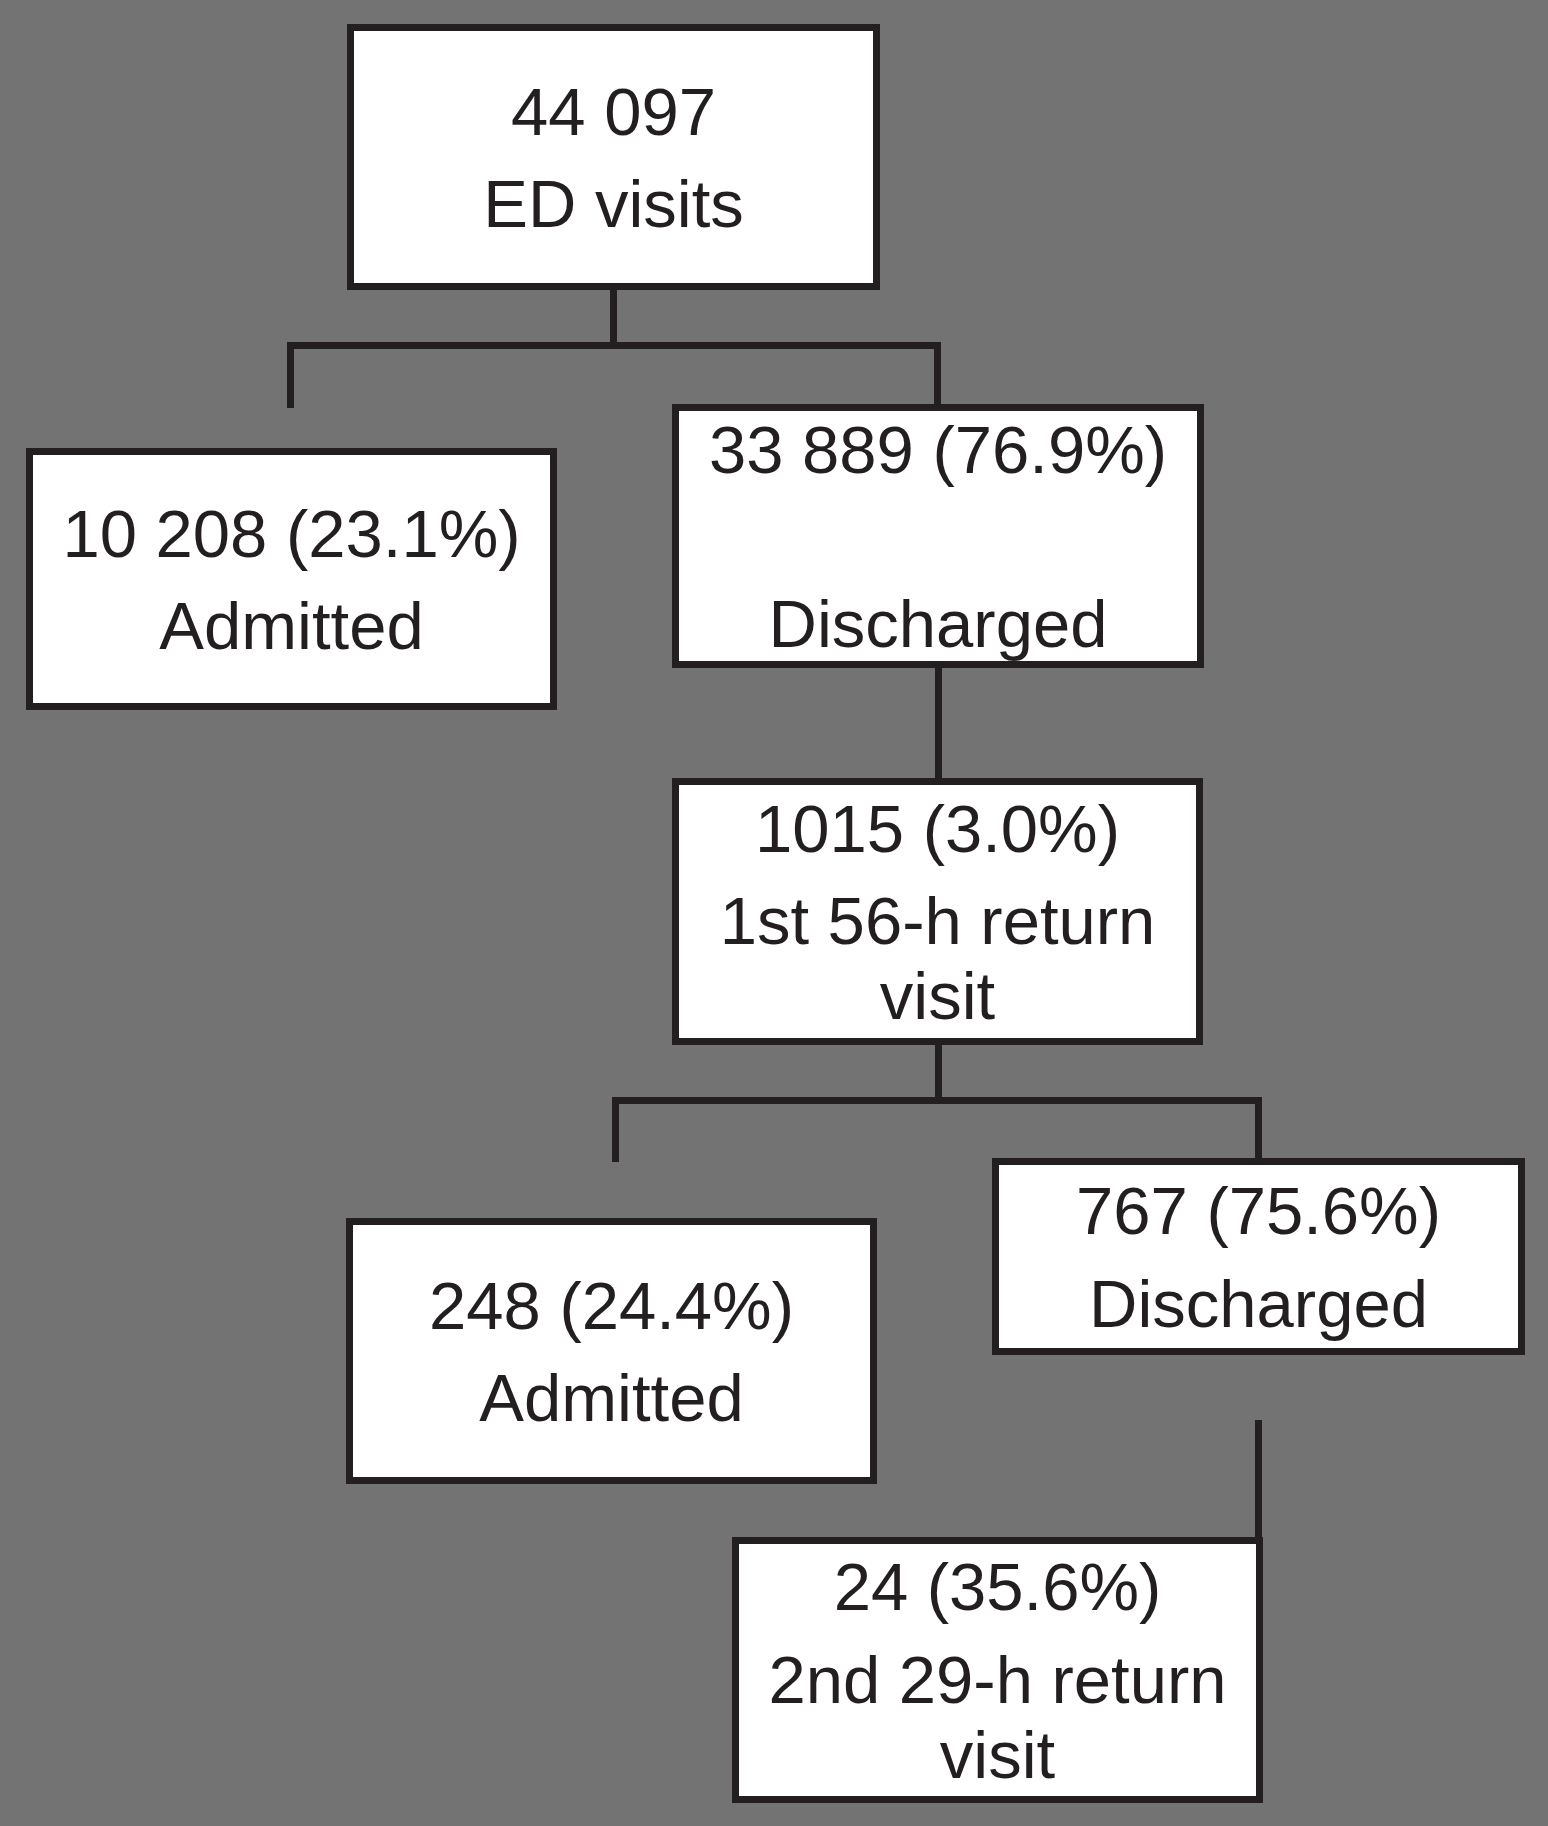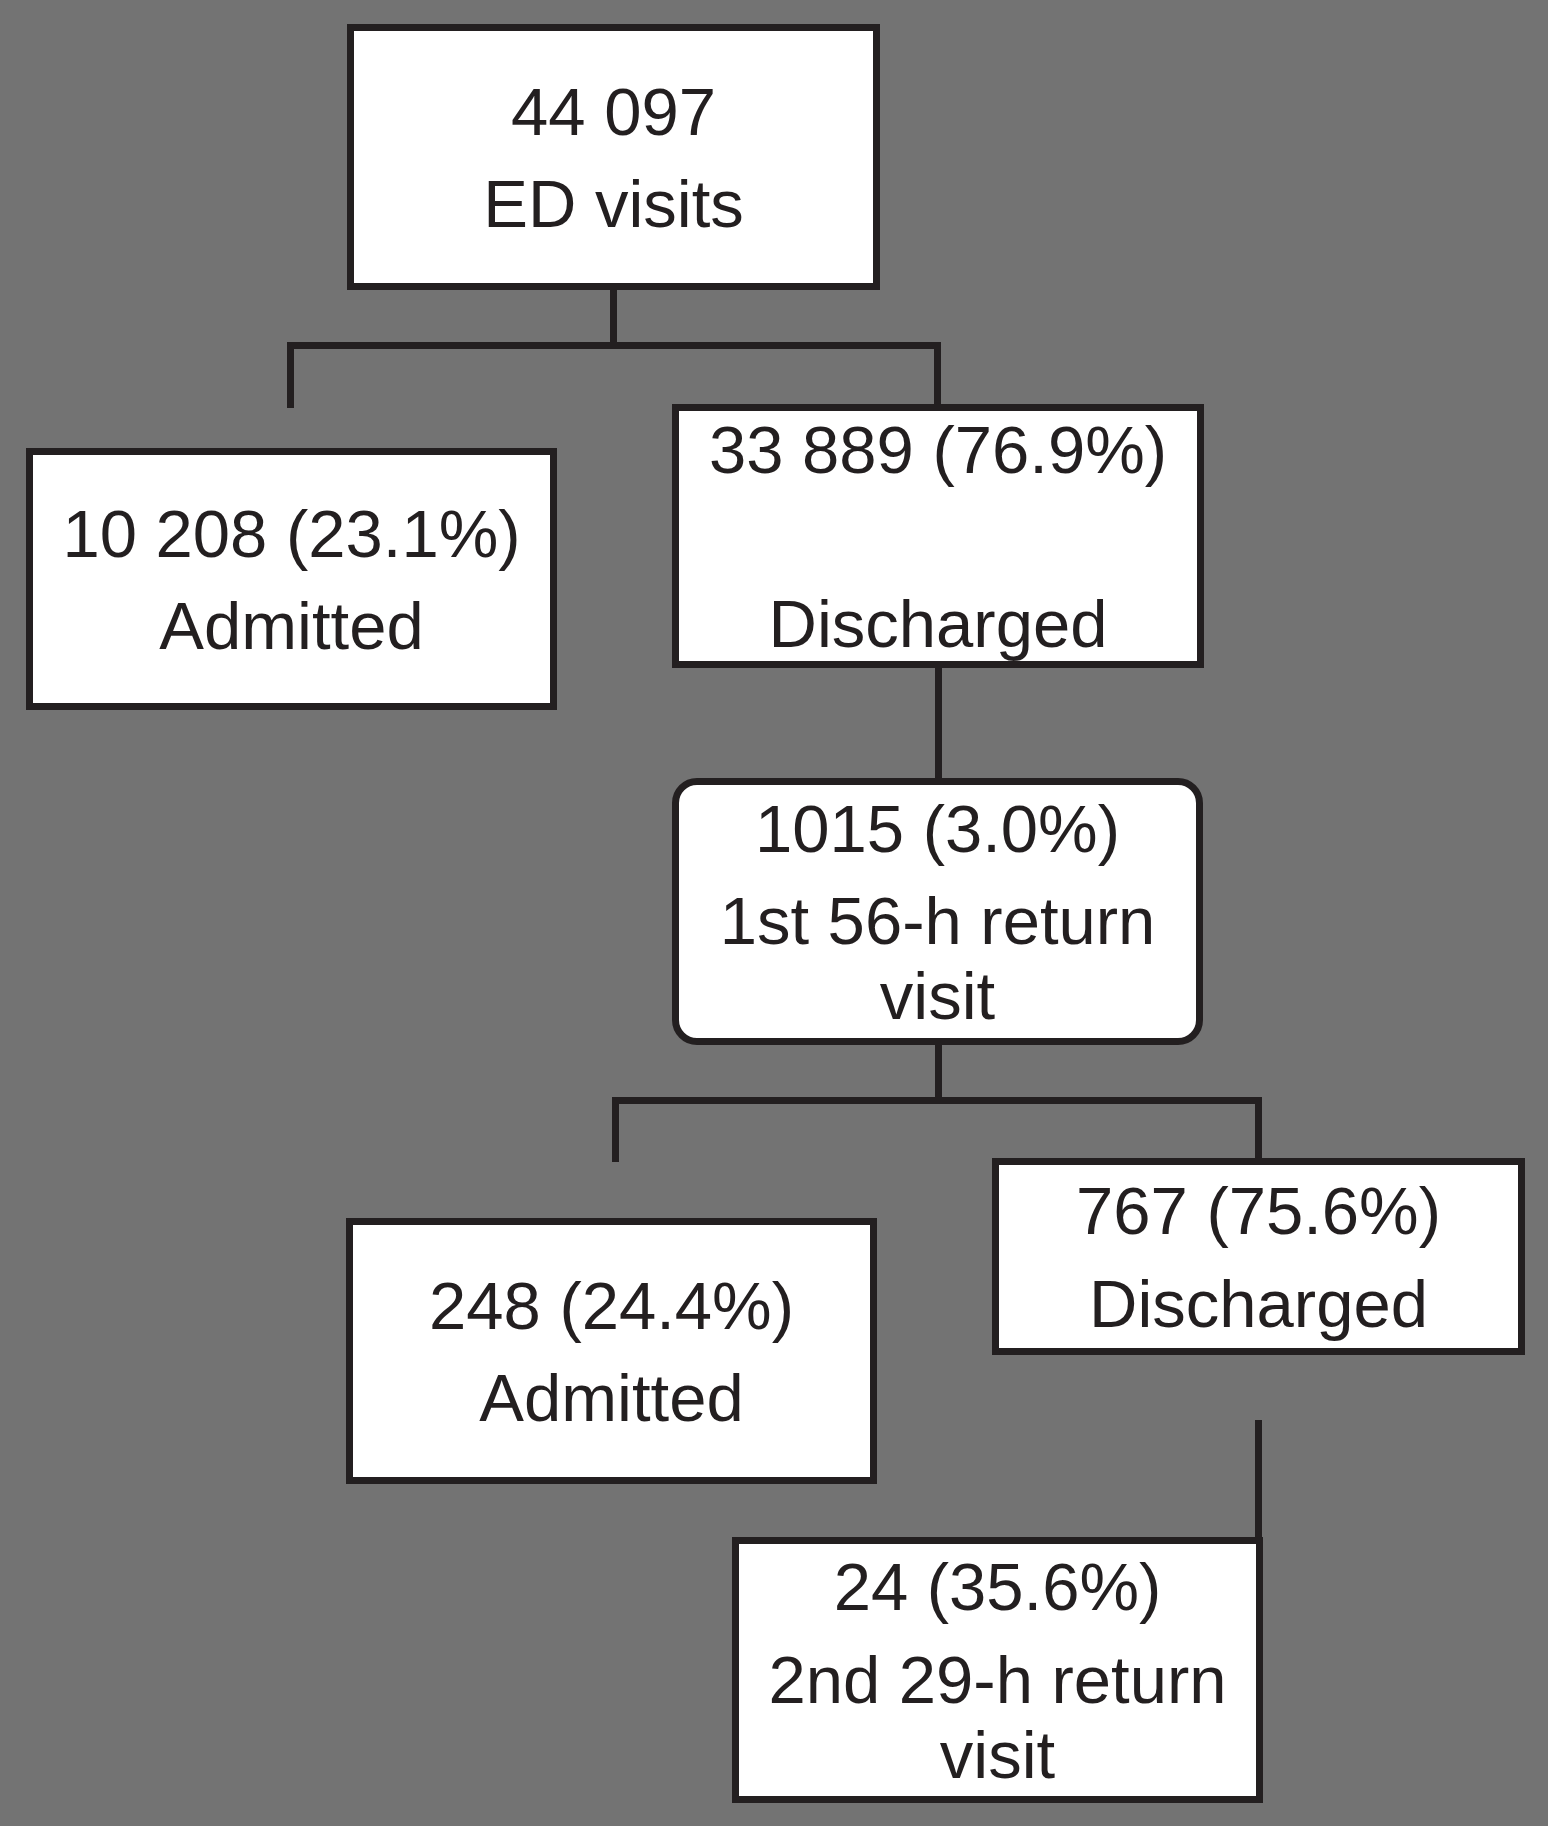--- a/index.html
+++ b/index.html
@@ -71,21 +71,21 @@
   <div class="node" style="left:26px; top:424px; width:531px; height:262px;margin-top:24px;">
     <p class="value">10 208 (23.1%)</p>
     <p class="label">Admitted</p>
   </div>
 
   <div class="node" style="left:672px; top:404px; width:532px; height:264px;justify-content:space-between;">
     <p class="value">33 889 (76.9%)</p>
     <p class="label">Discharged</p>
   </div>
 
-  <div class="node" style="left:672px; top:778px; width:531px; height:267px;border-radius:25px;">
+  <div class="node" style="left:672px; top:778px; width:531px; height:267px;">
     <p class="value">1015 (3.0%)</p>
     <p class="label">1st 56-h return visit</p>
   </div>
 
   <div class="node" style="left:346px; top:1218px; width:531px; height:266px;">
     <p class="value">248 (24.4%)</p>
     <p class="label">Admitted</p>
   </div>
 
   <div class="node" style="left:992px; top:1158px; width:533px; height:197px;">

